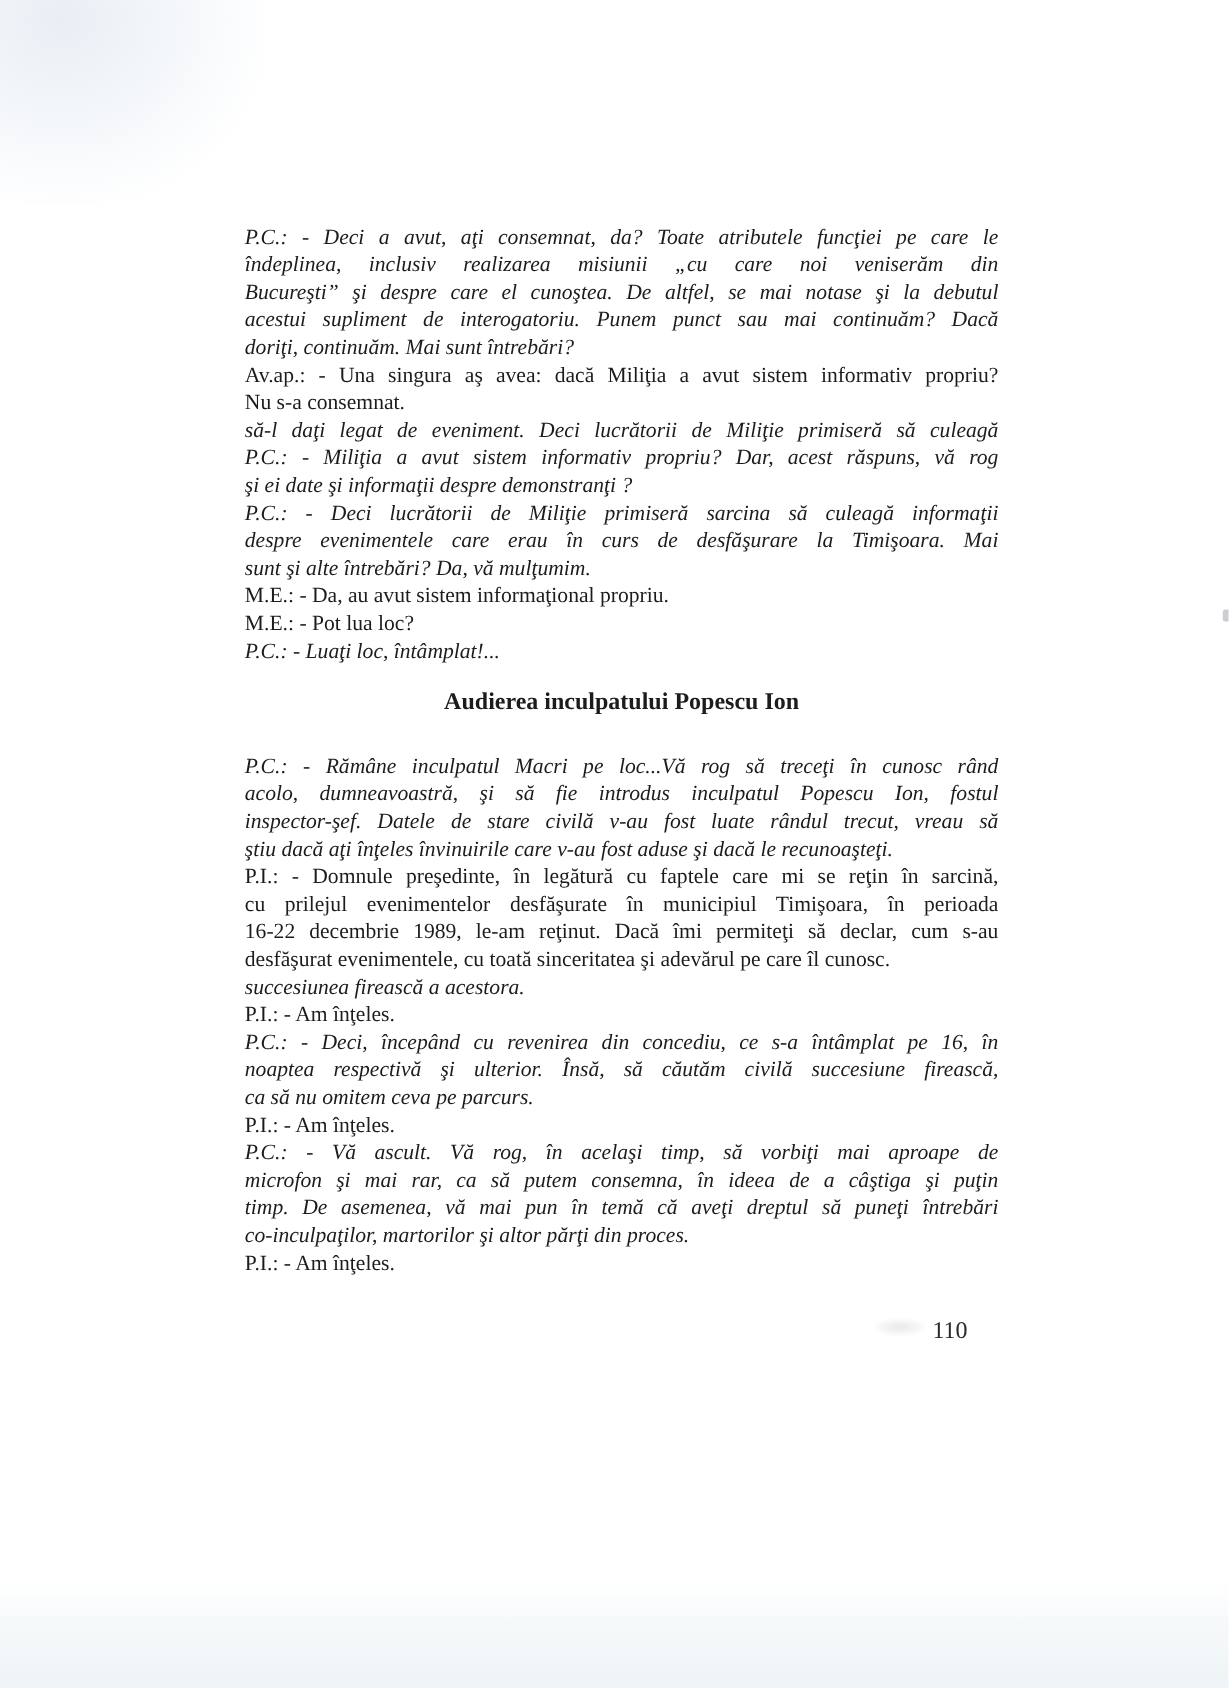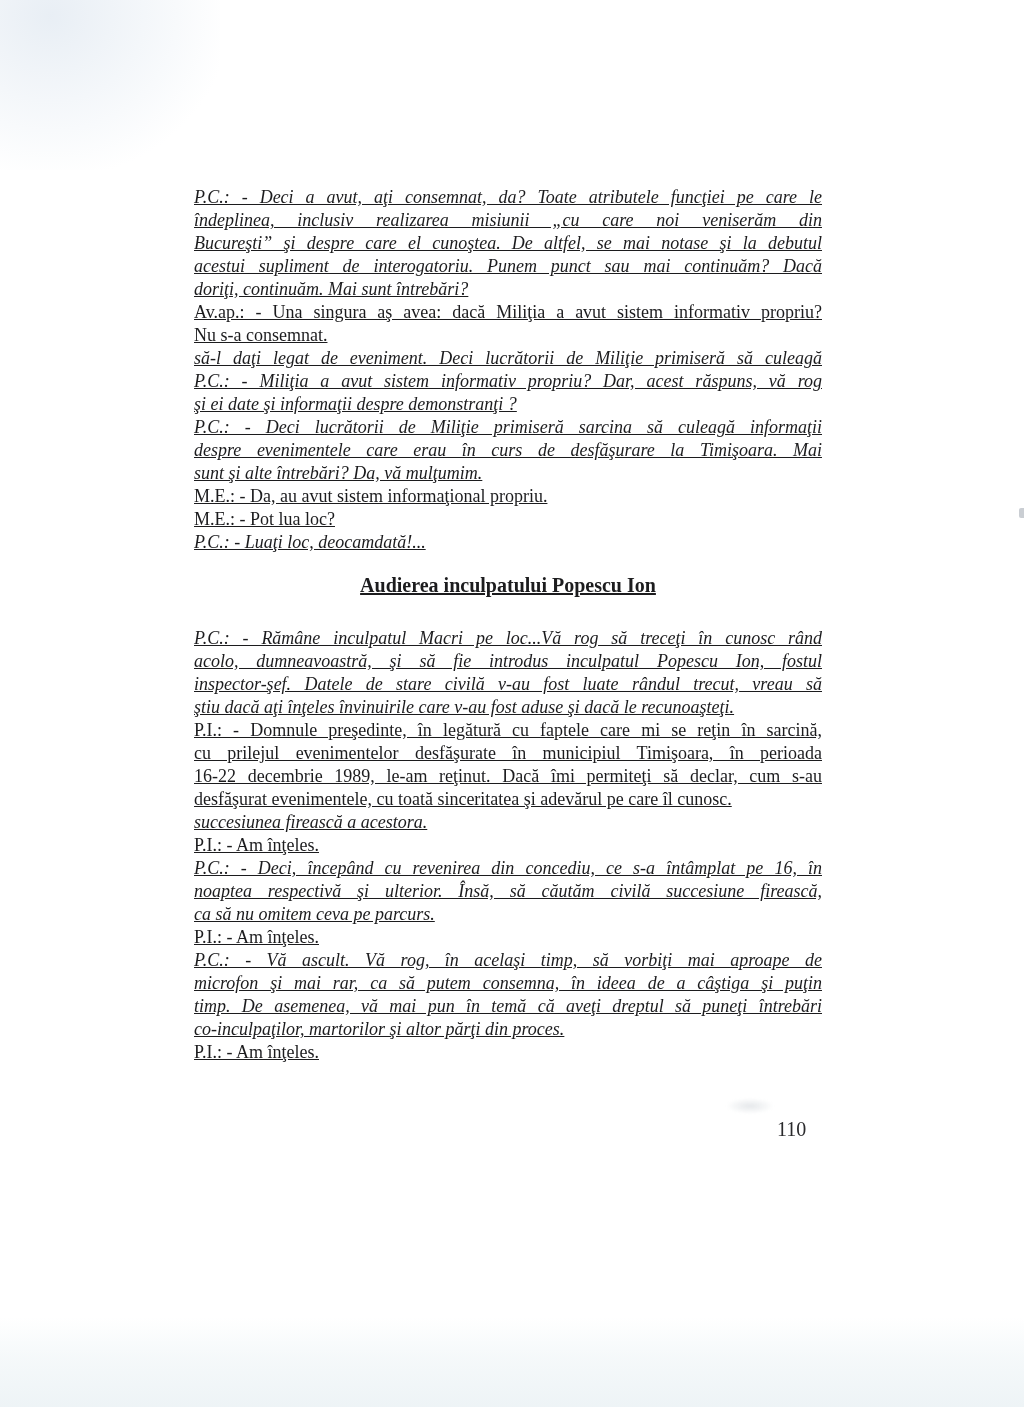--- a/index.html
+++ b/index.html
@@ -32,26 +32,25 @@
     filter: blur(1px);
   }
   .edge-speck {
     right: 0; top: 508px; width: 5px; height: 10px;
     background: rgba(150,158,168,0.5);
     border-radius: 2px 0 0 2px;
   }
   
   .textblock {
     position: absolute;
-    left: 194px;
+    left: 204px;
     top: 186px;
     width: 628px;
     font-size: 18px;
     line-height: 23px;
-    text-decoration: underline;
   }
   .para {
     margin: 0;
     padding: 0;
   }
   .para.italic { font-style: italic; }
   .line {
     display: block;
     white-space: normal;
     hyphens: none;
@@ -68,21 +67,20 @@
     font-style: normal;
     text-align: center;
   }
   .page-number {
     position: absolute;
     left: 777px;
     top: 1098px;
     font-size: 20px;
     line-height: 23px;
     color: #2a2a2c;
-    margin-top: 20px;
   }
 </style>
 </head>
 <body>
 
 <div class="page">
   <div class="artifact corner-smudge"></div>
   <div class="artifact edge-speck"></div>
 
   <div class="textblock" id="textblock">
@@ -107,21 +105,21 @@
         <span class="line justify">despre evenimentele care erau în curs de desfăşurare la Timişoara. Mai</span>
         <span class="line">sunt şi alte întrebări? Da, vă mulţumim.</span>
       </p>
       <p class="para regular">
         <span class="line">M.E.: - Da, au avut sistem informaţional propriu.</span>
       </p>
       <p class="para regular">
         <span class="line">M.E.: - Pot lua loc?</span>
       </p>
       <p class="para italic">
-        <span class="line">P.C.: - Luaţi loc, deocamdată!...</span>
+        <span class="line">P.C.: - Luaţi loc, întâmplat!...</span>
       </p>
       <h2 class="heading">Audierea inculpatului Popescu Ion</h2>
       <p class="para italic">
         <span class="line justify">P.C.: - Rămâne inculpatul Macri pe loc...Vă rog să treceţi în cunosc rând</span>
         <span class="line justify">acolo, dumneavoastră, şi să fie introdus inculpatul Popescu Ion, fostul</span>
         <span class="line justify">inspector-şef. Datele de stare civilă v-au fost luate rândul trecut, vreau să</span>
         <span class="line">ştiu dacă aţi înţeles învinuirile care v-au fost aduse şi dacă le recunoaşteţi.</span>
       </p>
       <p class="para regular">
         <span class="line justify">P.I.: - Domnule preşedinte, în legătură cu faptele care mi se reţin în sarcină,</span>

